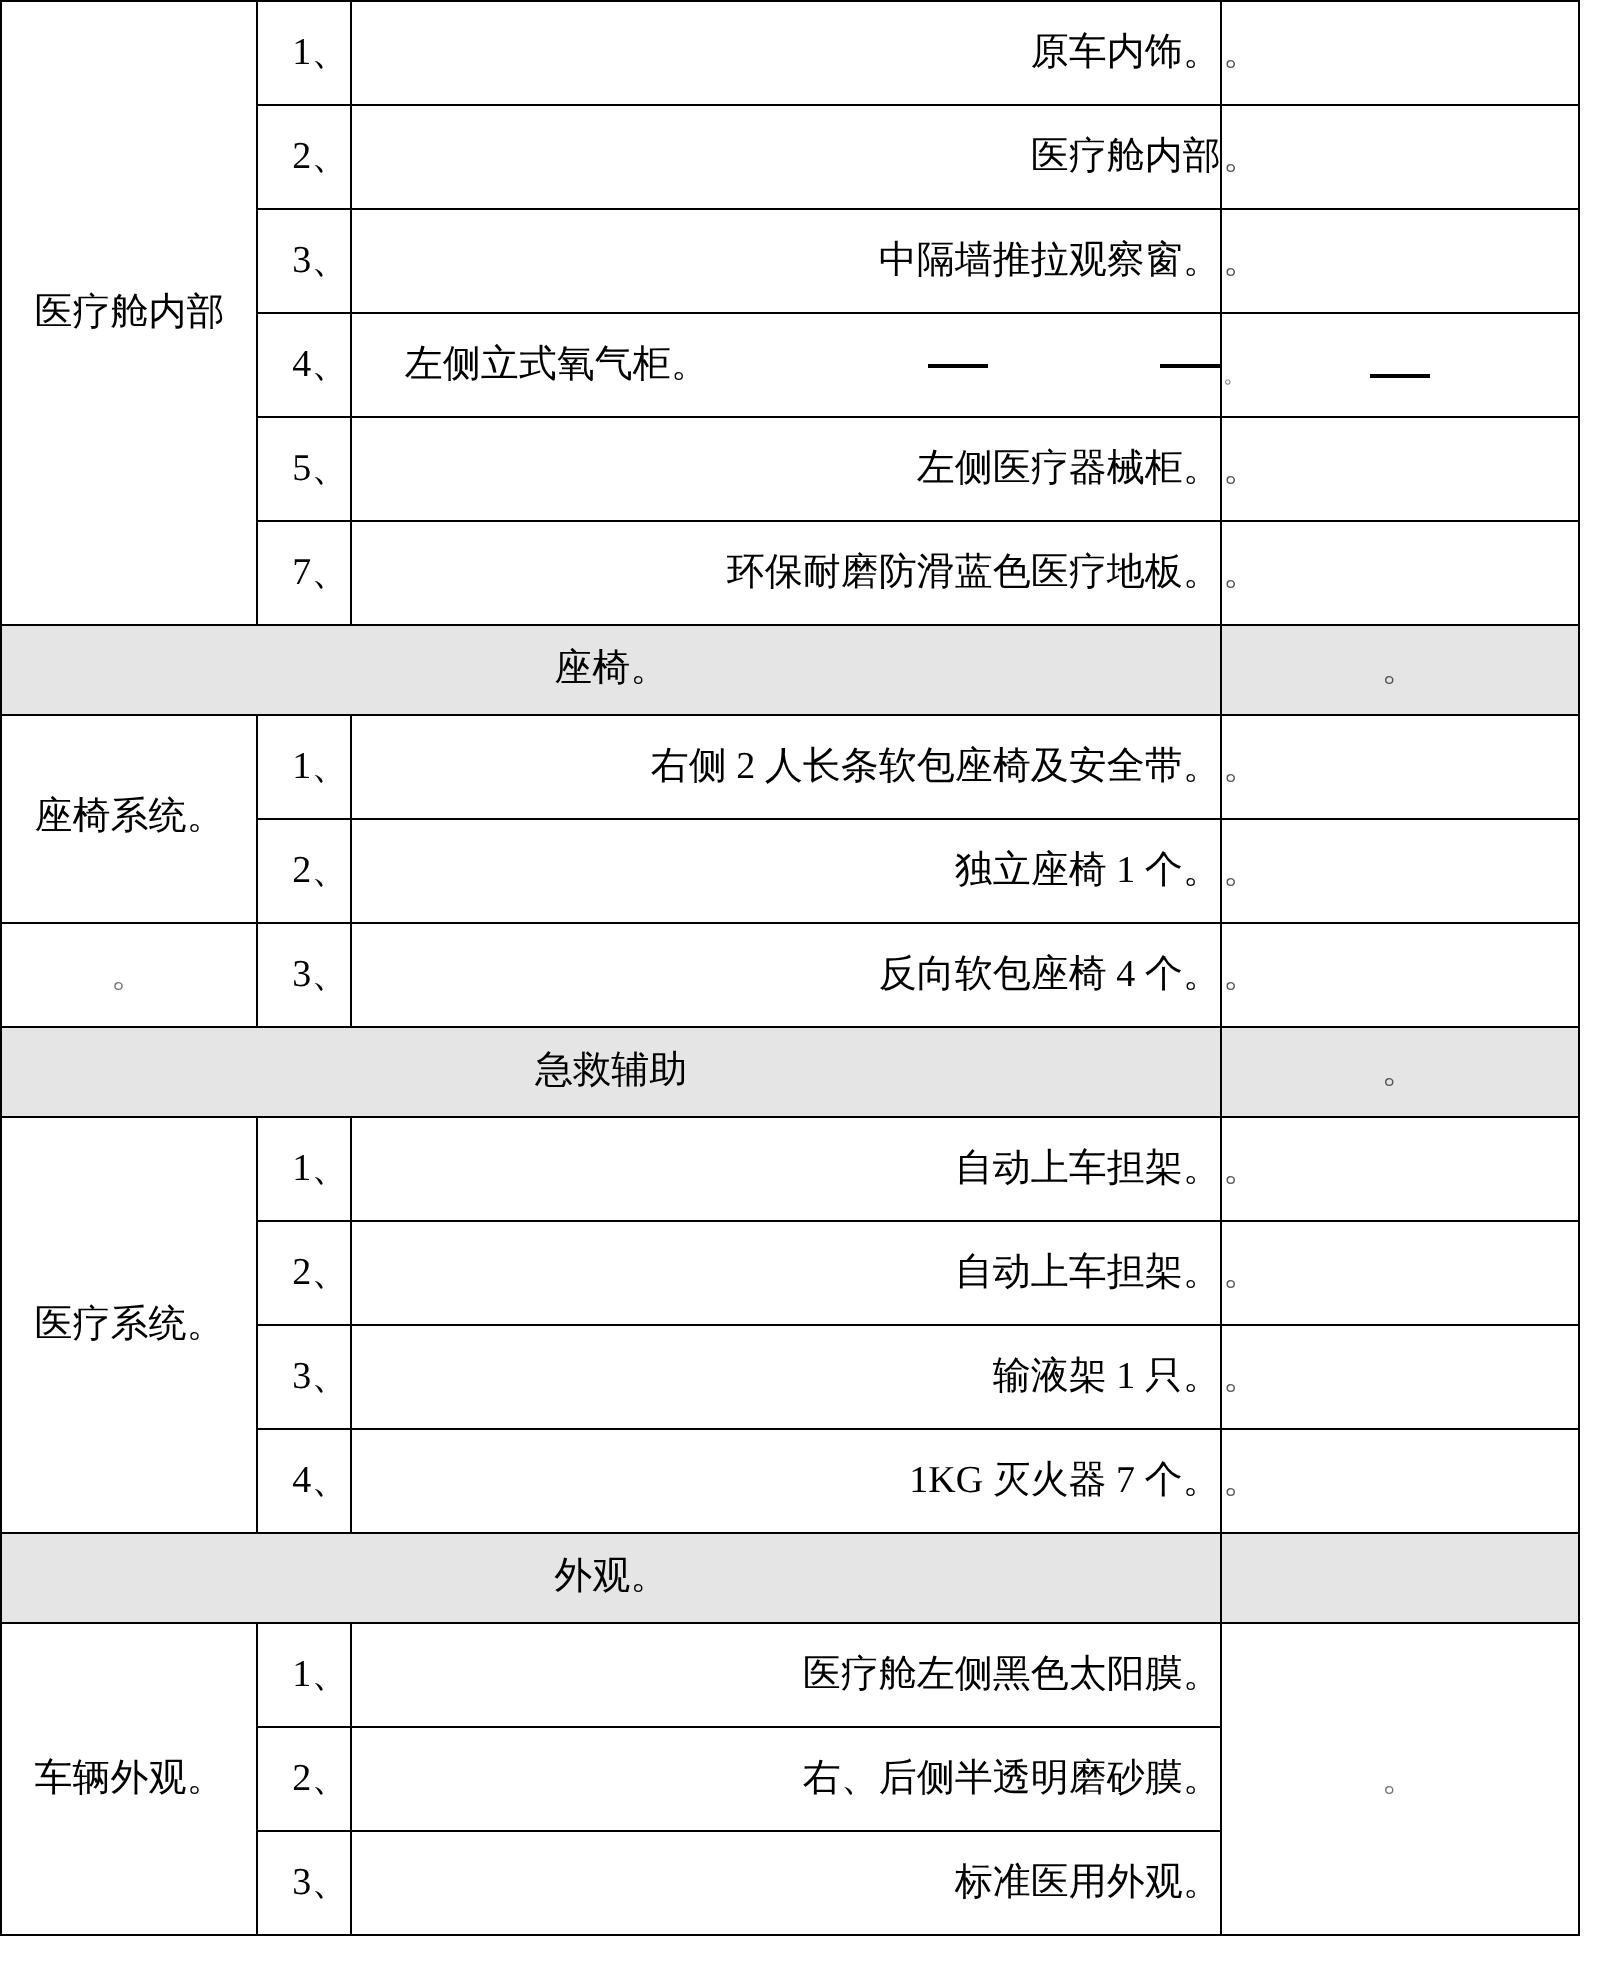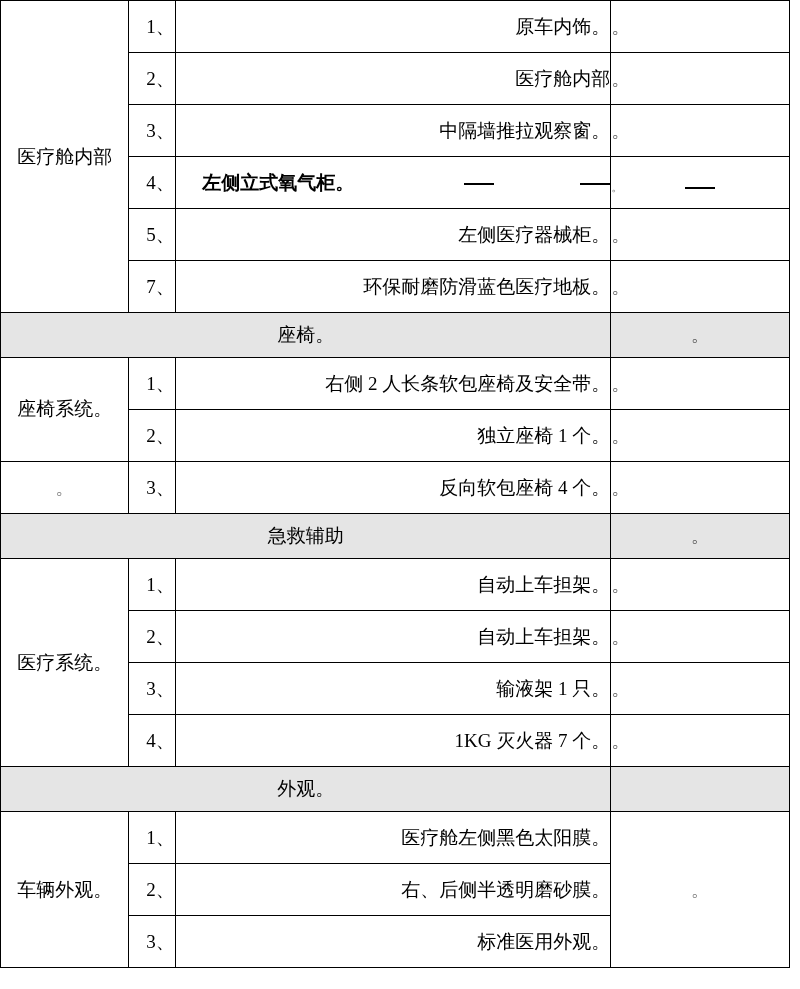--- a/index.html
+++ b/index.html
@@ -62,21 +62,20 @@
     height: 51px;
   }
   .section-row td {
     background: #e5e5e5;
     text-align: center;
     height: 44px;
     font-size: 19px;
   }
   .dash-cell {
     position: relative;
-    font-weight: bold;
   }
   .dashes {
     display: inline-flex;
     align-items: center;
     gap: 86px;
     margin-left: 110px;
     vertical-align: middle;
   }
   .dash {
     display: inline-block;

